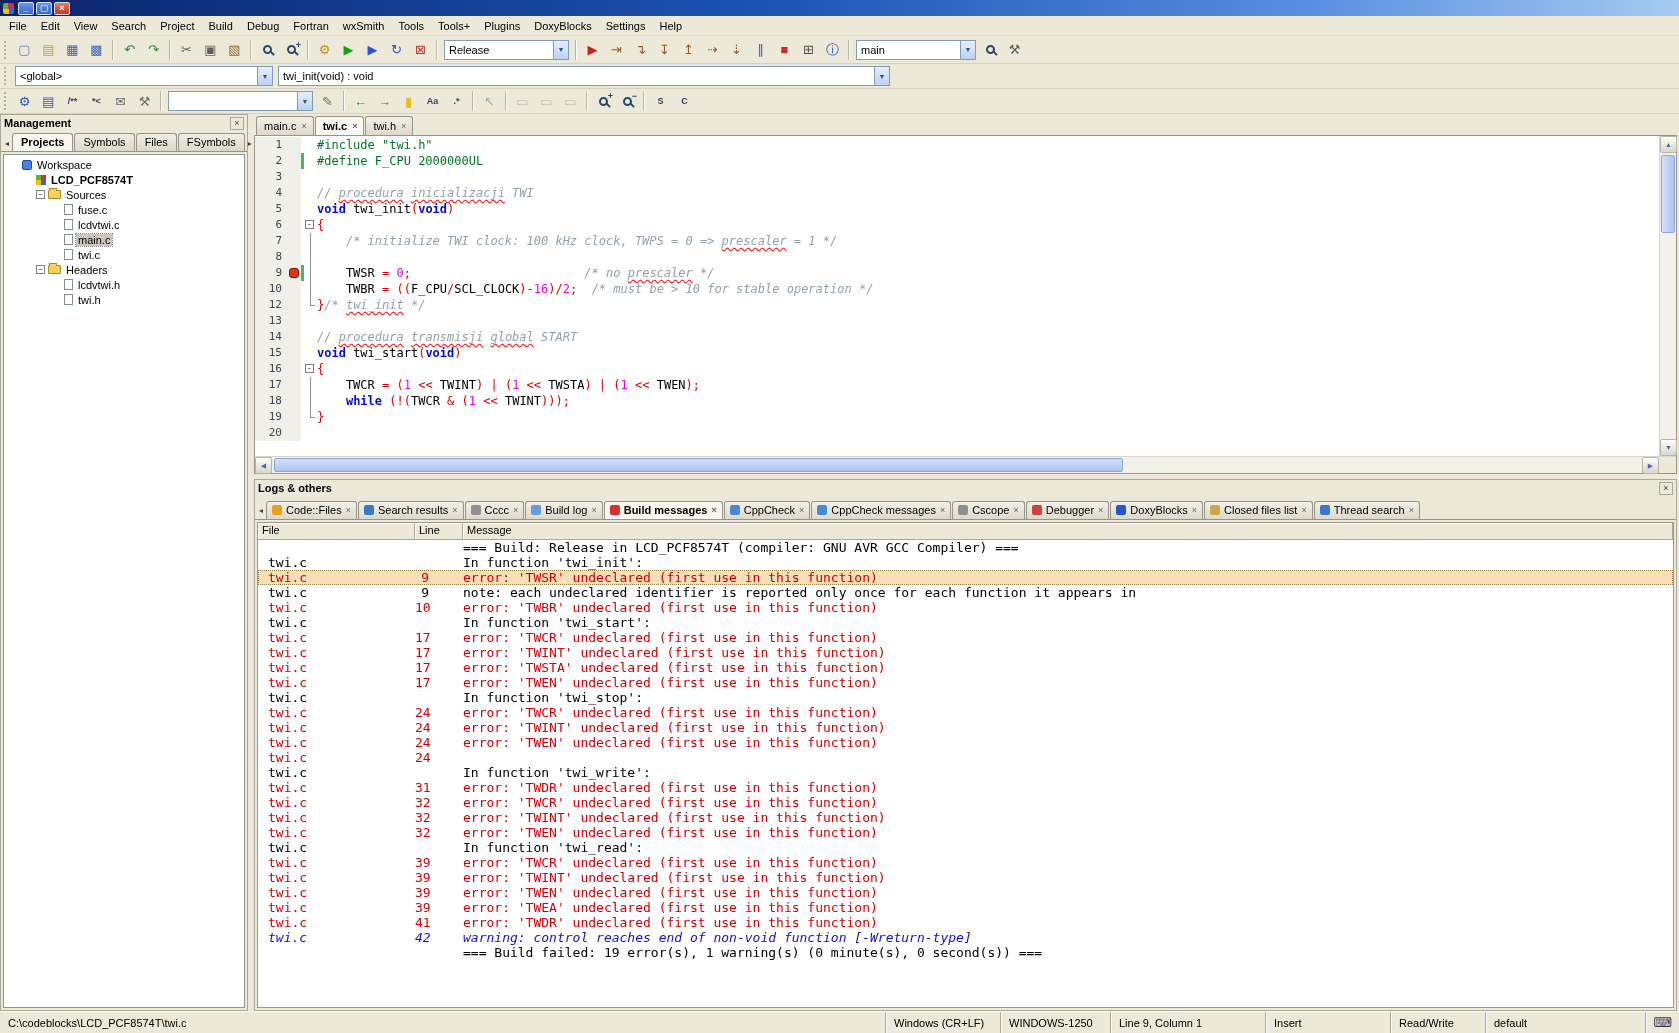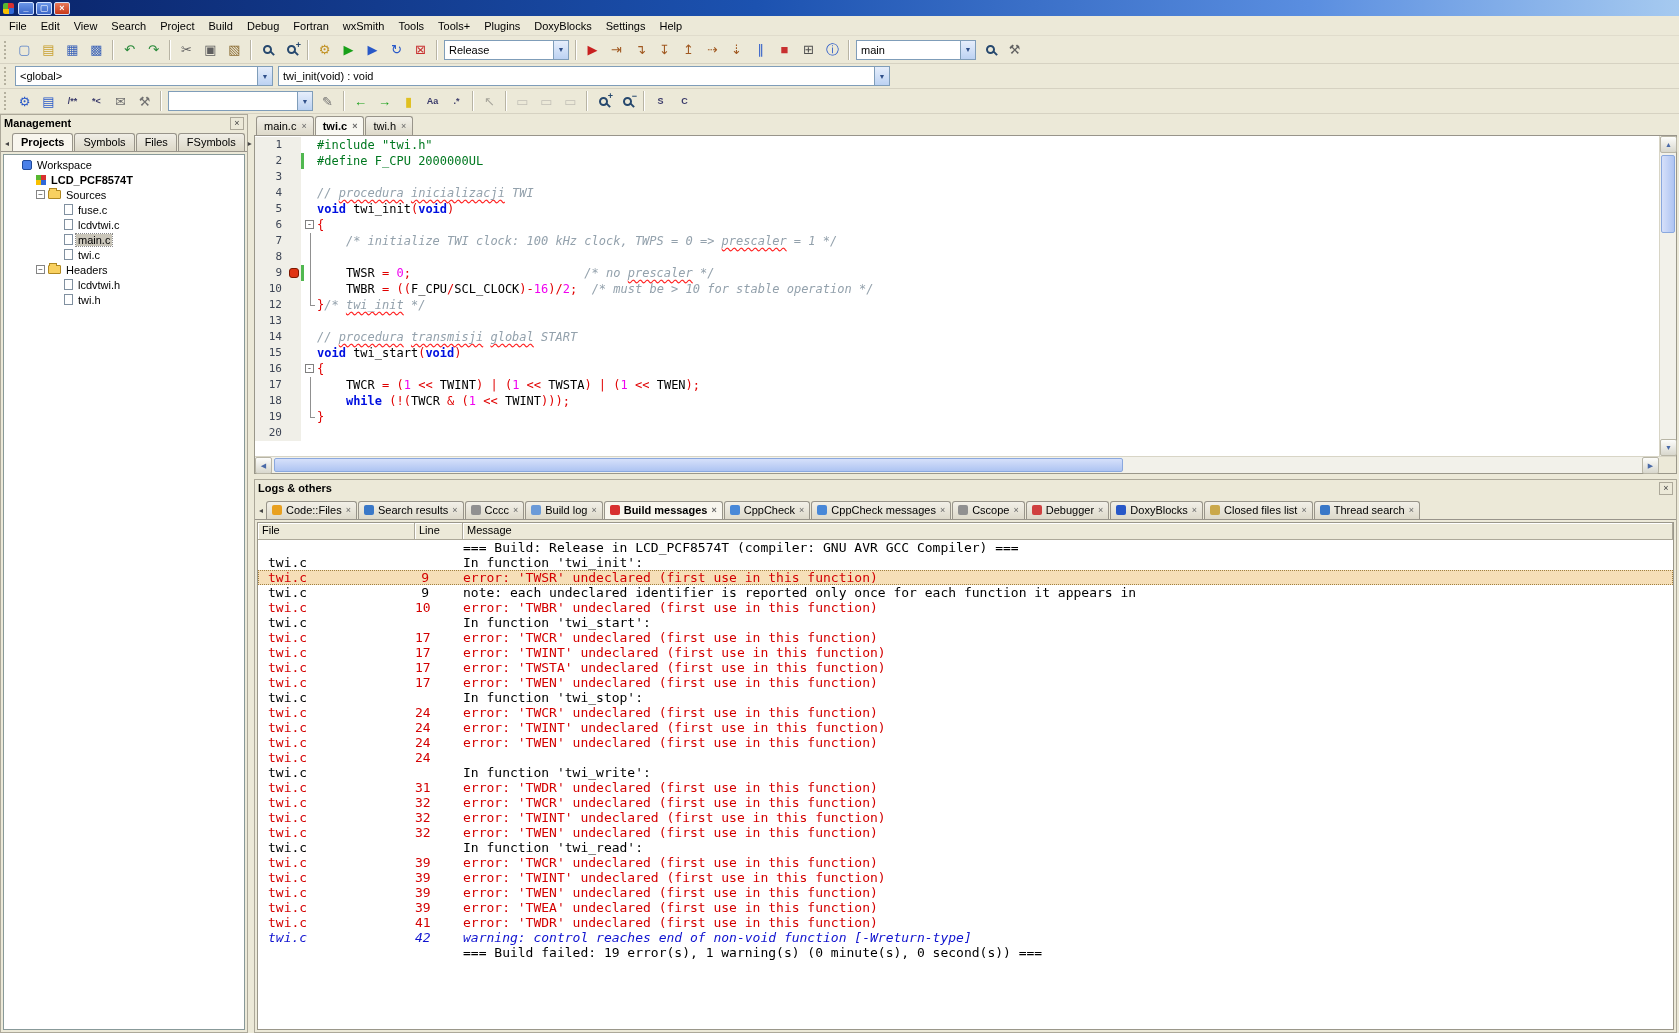--- a/index.html
+++ b/index.html
@@ -832,13 +832,23 @@
                 <span class="mc-line"></span>
                 <span class="mc-msg">=== Build failed: 19 error(s), 1 warning(s) (0 minute(s), 0 second(s)) ===</span>
               </div>
             </div>
         </div>
       </div>
 
     </div>
   </div>
 
+  <div class="statusbar" id="statusbar">
+      <span class="sb-cell grow">C:\codeblocks\LCD_PCF8574T\twi.c</span>
+      <span class="sb-cell" style="width: 115px;">Windows (CR+LF)</span>
+      <span class="sb-cell" style="width: 110px;">WINDOWS-1250</span>
+      <span class="sb-cell" style="width: 155px;">Line 9, Column 1</span>
+      <span class="sb-cell" style="width: 125px;">Insert</span>
+      <span class="sb-cell" style="width: 95px;">Read/Write</span>
+      <span class="sb-cell" style="width: 160px;">default</span>
+      <span class="sb-cell sb-kbd">⌨</span>
+    </div>
 </div>
 
 </body></html>

